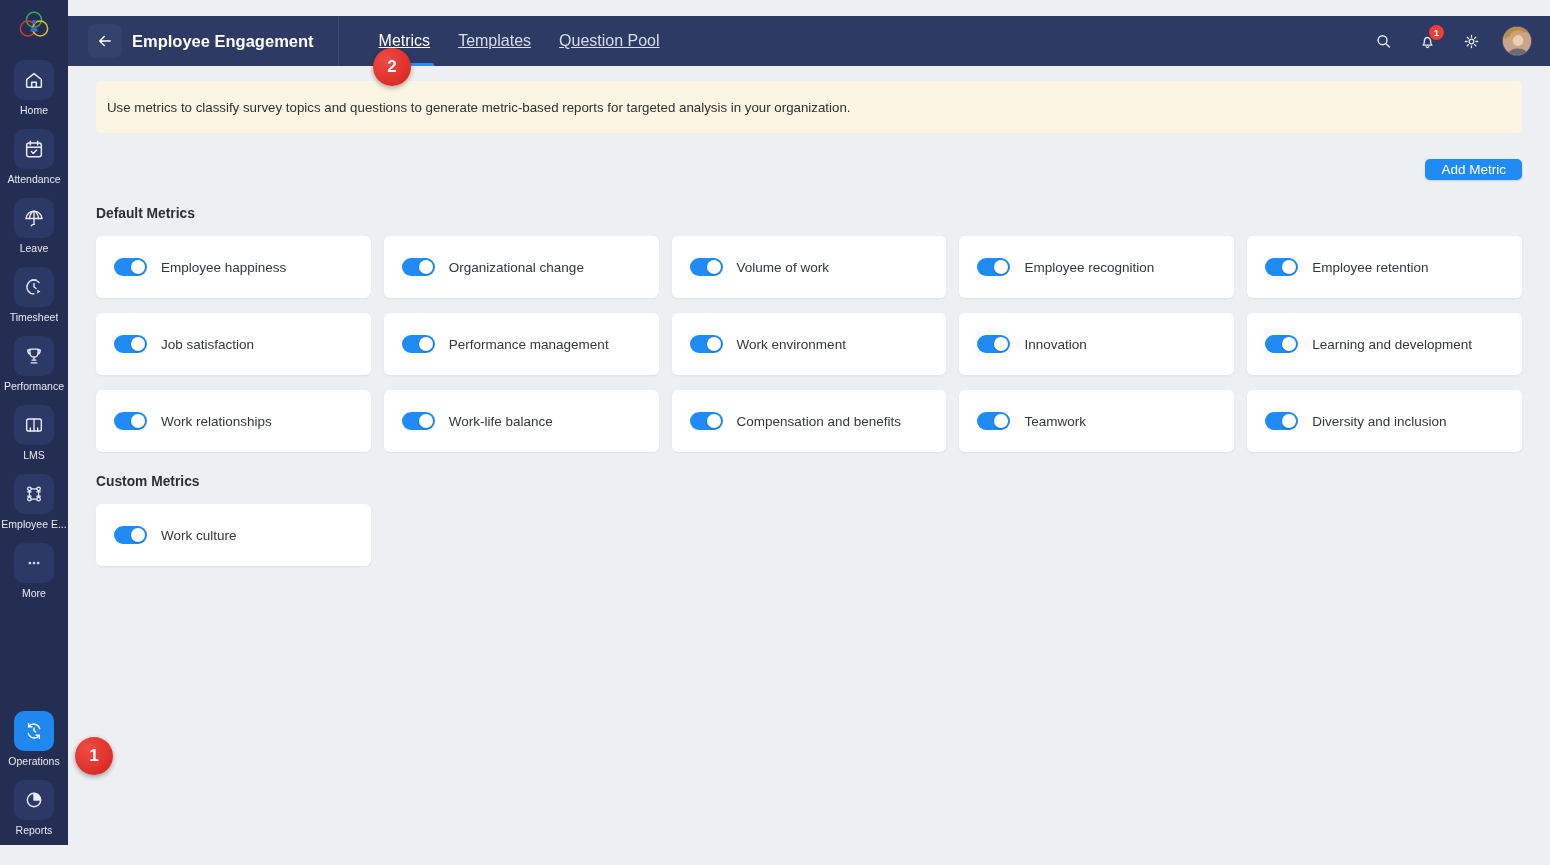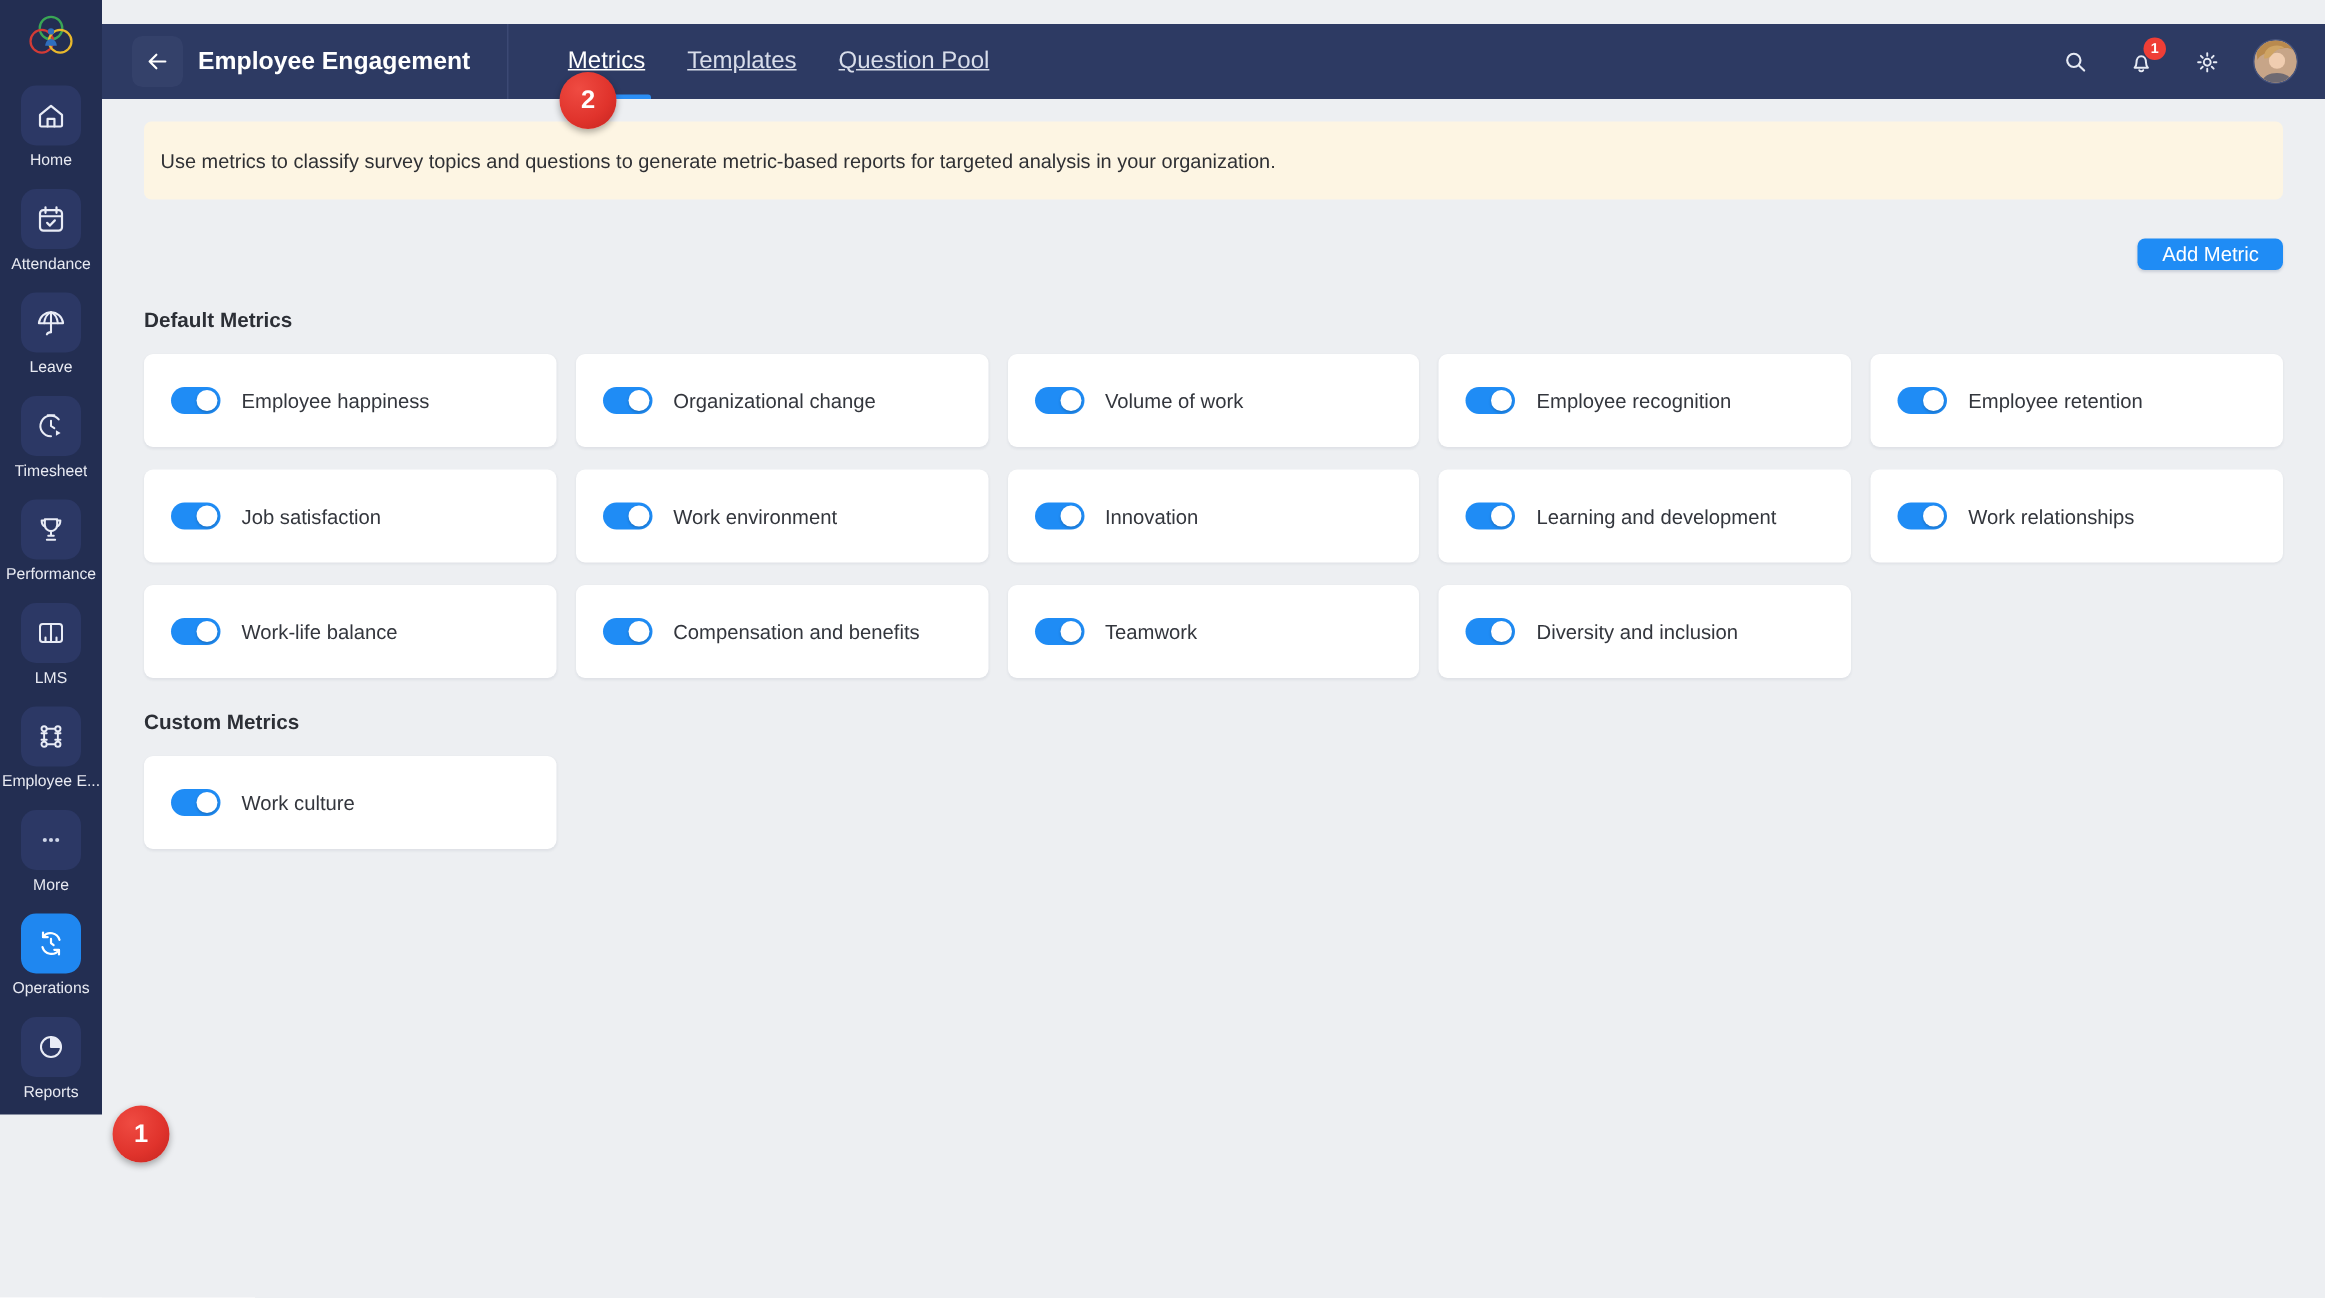--- a/index.html
+++ b/index.html
@@ -6,21 +6,21 @@
   html, body {
     width: 1550px; height: 865px;
     font-family: "Liberation Sans", sans-serif;
     background: #ffffff;
     overflow: hidden;
   }
   #app { position: relative; width: 1550px; height: 865px; display: flex; background:#edeff2; }
 
   
   .sidebar {
-    width: 68px; height: 743px;
+    width: 68px; height: 845px;
     background: #232e52;
     display: flex; flex-direction: column; align-items: center;
     flex: 0 0 68px;
     position: relative;
   }
   .logo-wrap {
     width: 68px; height: 50px;
     display: flex; align-items: center; justify-content: center;
   }
   .logo { width: 30px; height: 28px; display:block; }
@@ -437,20 +437,26 @@
           <div class="metric-card">
             <div class="toggle">
                 <span class="knob"></span>
               </div>
             <span class="metric-label">Job satisfaction</span>
           </div>
           <div class="metric-card">
             <div class="toggle">
                 <span class="knob"></span>
               </div>
+            <span class="metric-label">Performance management</span>
+          </div>
+          <div class="metric-card">
+            <div class="toggle">
+                <span class="knob"></span>
+              </div>
             <span class="metric-label">Work environment</span>
           </div>
           <div class="metric-card">
             <div class="toggle">
                 <span class="knob"></span>
               </div>
             <span class="metric-label">Innovation</span>
           </div>
           <div class="metric-card">
             <div class="toggle">

